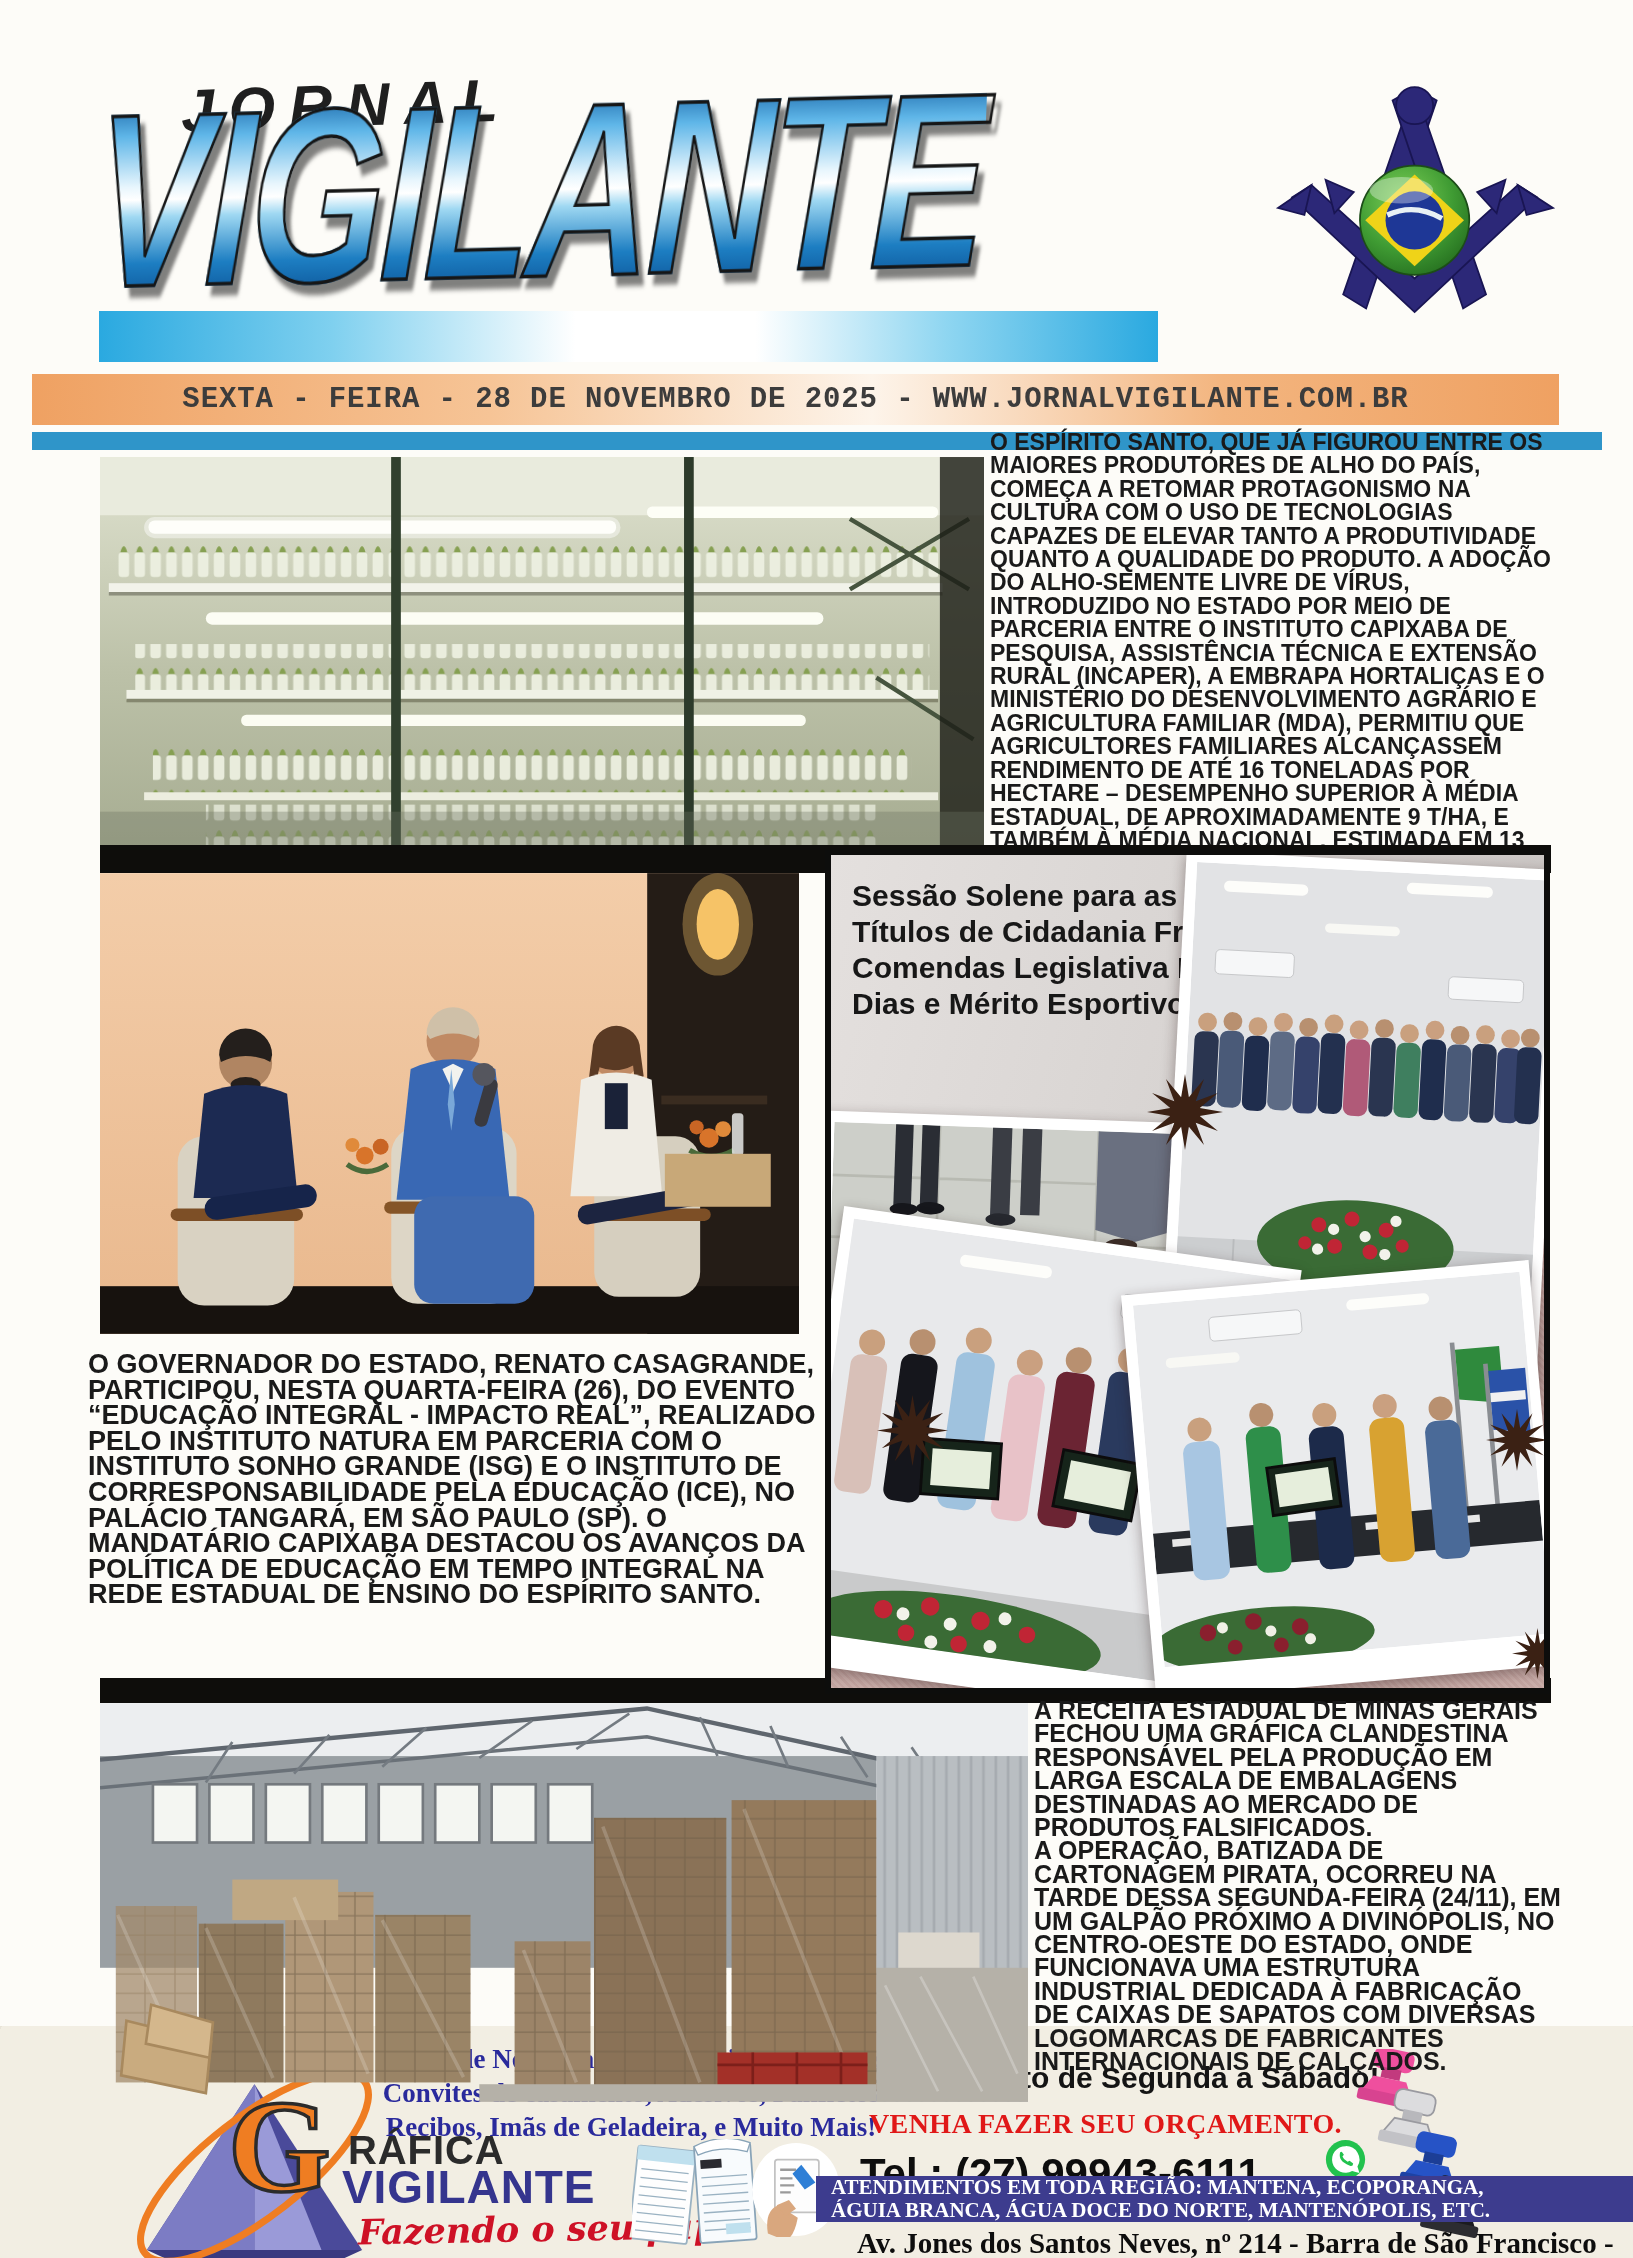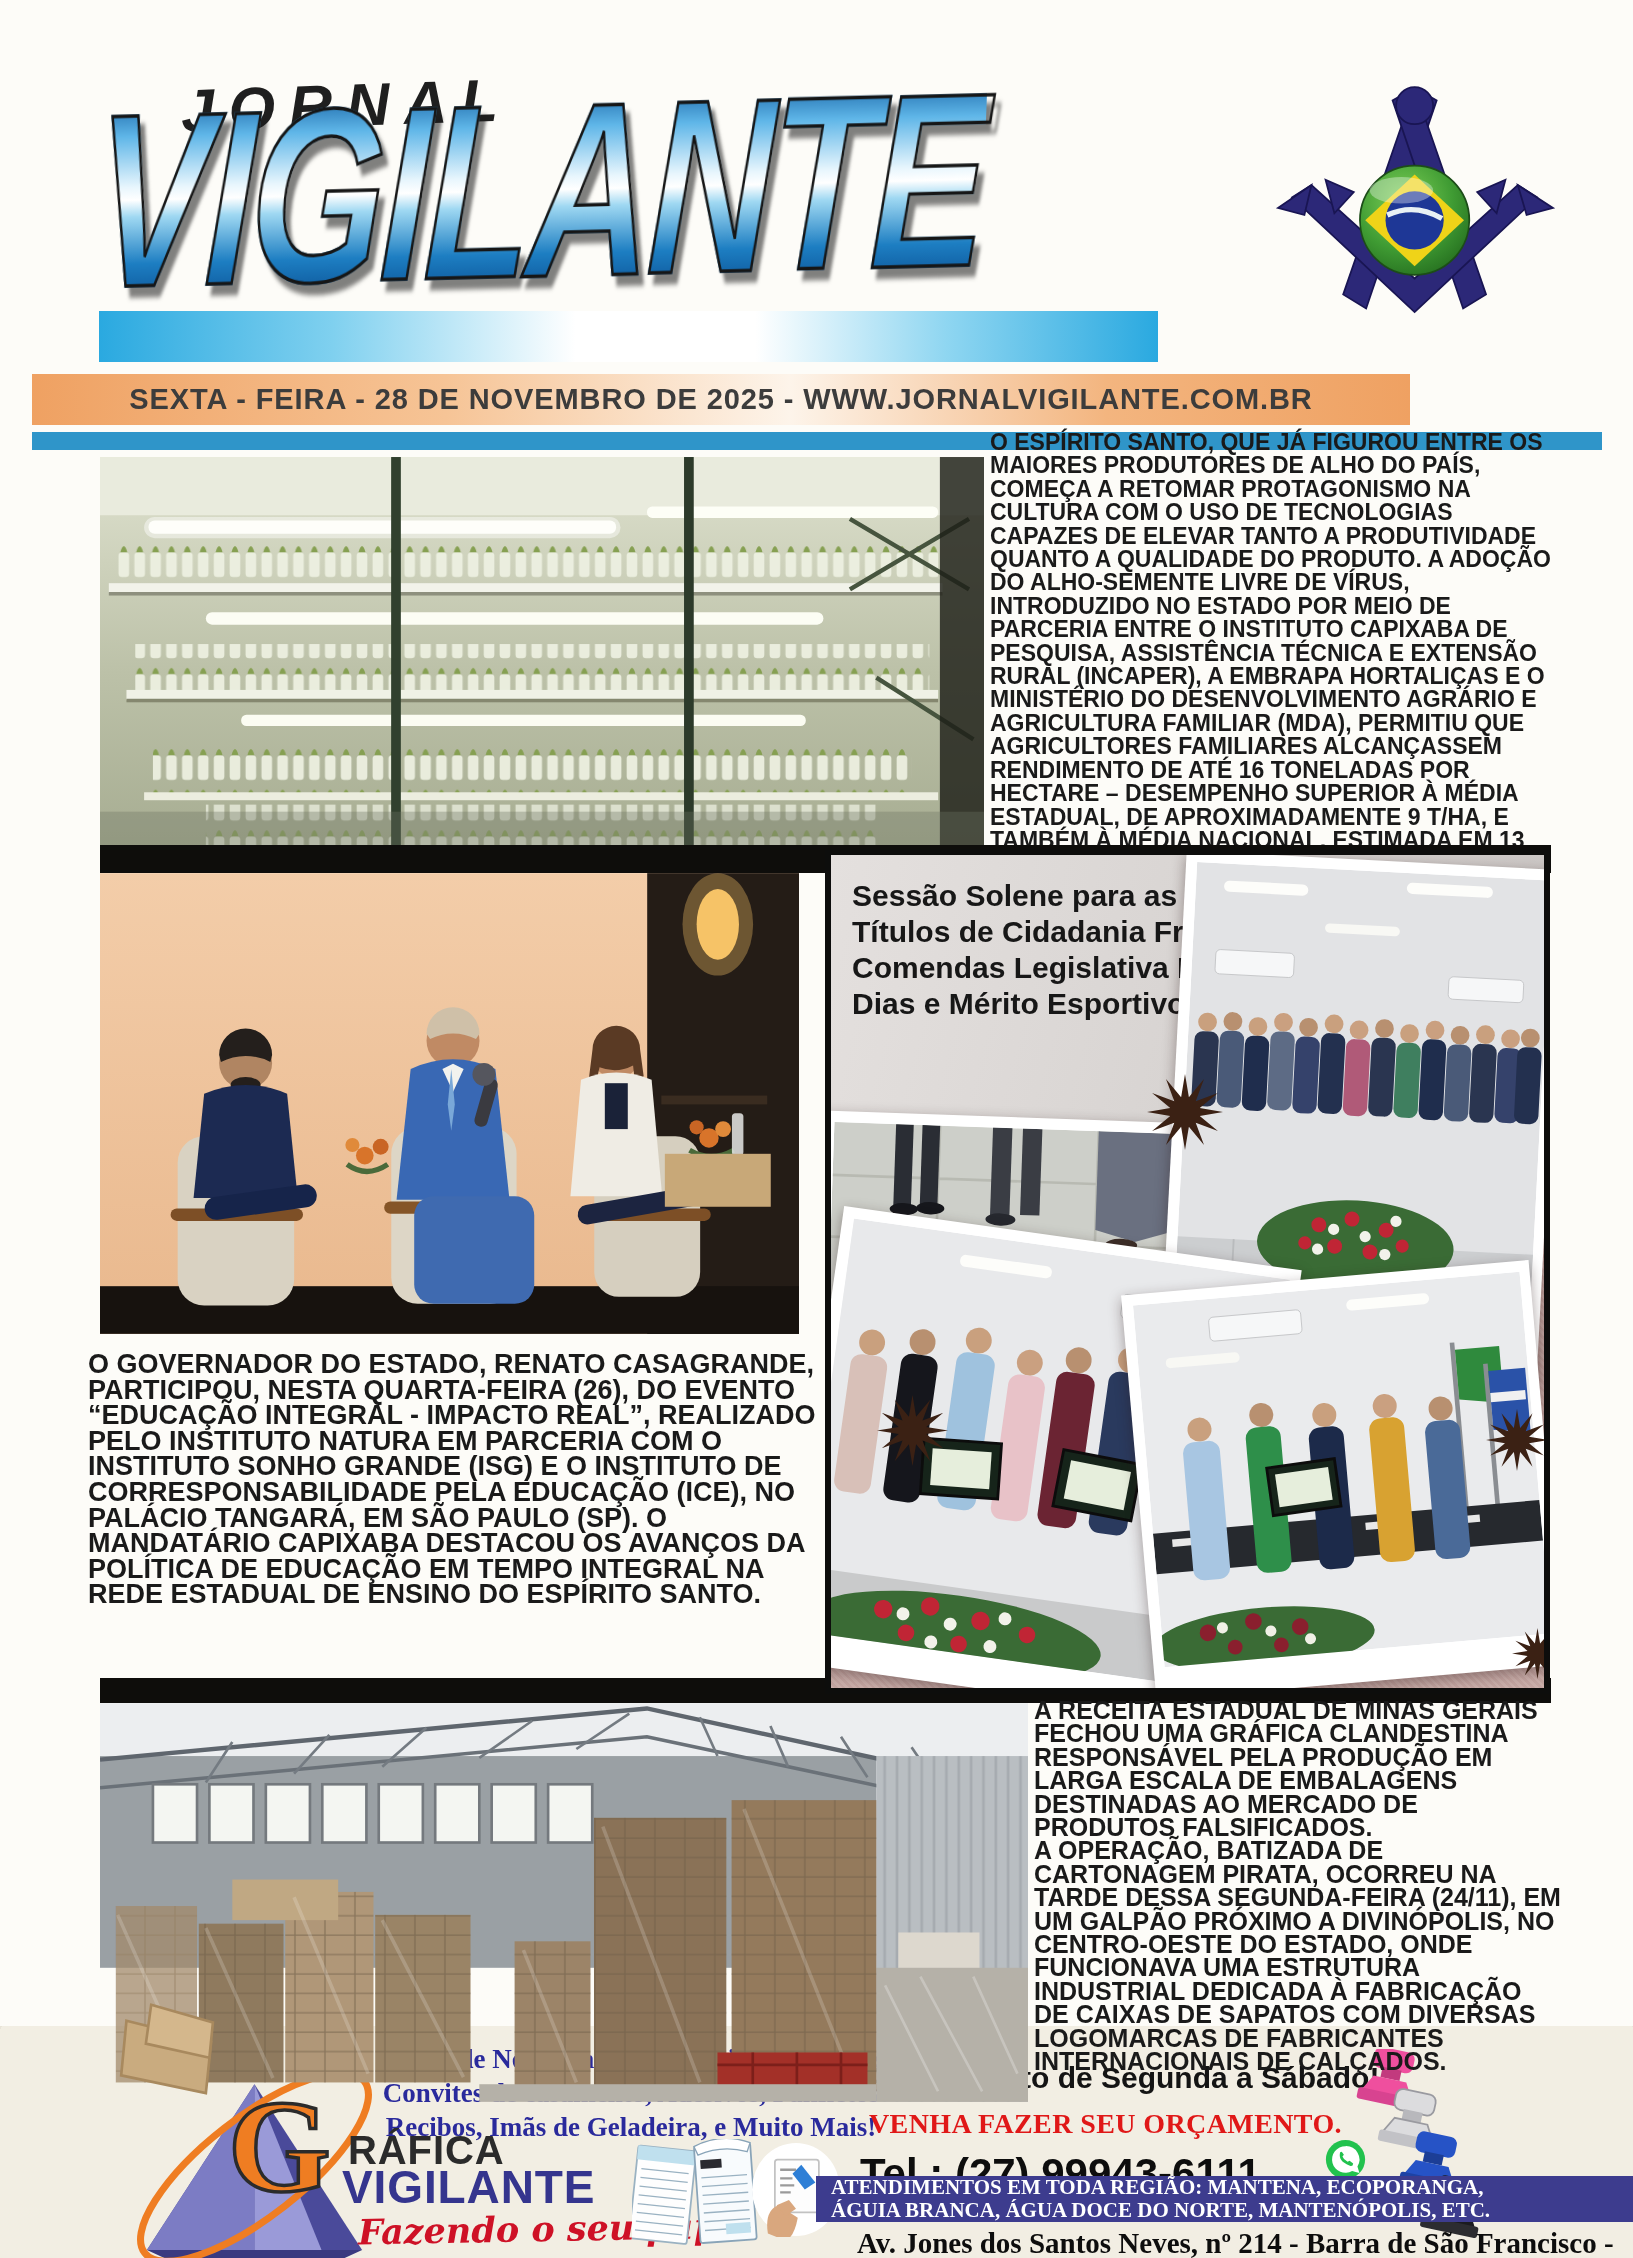--- a/index.html
+++ b/index.html
@@ -16,23 +16,23 @@
           filter:drop-shadow(8.8px 10.6px 2.6px rgba(25,25,25,.55));}
   @supports ((-webkit-background-clip:text) or (background-clip:text)){
     .masthead-title{
       background:linear-gradient(180deg,#0f5a9e 0%,#5fb6e8 20%,#e8f6fd 44%,#ffffff 50%,#9fd8f2 58%,#1d7ec2 80%,#0a4f92 100%);
       -webkit-background-clip:text;background-clip:text;color:transparent;}
   }
   .emblem{position:absolute;left:1269px;top:81px;}
 
   .bar-blue-grad{position:absolute;left:99px;top:311px;width:1059px;height:51px;
       background:linear-gradient(90deg,#2aa9e0 0%,#7fd0ef 22%,#ffffff 45%,#ffffff 62%,#8fd6f1 80%,#2aa9e0 100%);}
-  .bar-date{position:absolute;left:32px;top:374px;width:1378px;height:51px;
+  .bar-date{position:absolute;left:32px;top:374px;width:1527px;height:51px;
       background:linear-gradient(90deg,#efa162 0%,#f6c496 30%,#fdf4ea 55%,#f3b57f 78%,#efa162 100%);
-      display:flex;align-items:center;justify-content:center;}
+      display:flex;align-items:center;justify-content:center;font-family:Liberation Mono, monospace;}
   .bar-date span{font-size:29px;font-weight:bold;color:#3c3c3c;letter-spacing:0.9px;}
   .bar-blue-solid{position:absolute;left:32px;top:432px;width:1570px;height:17.6px;background:#2f95c9;}
 
   
   .article{font-weight:bold;color:#1a1a1a;}
   .article-garlic{position:absolute;left:990px;top:431px;width:565px;font-size:23px;line-height:23.4px;}
   .article-educ{position:absolute;left:88px;top:1352px;width:741px;font-size:27px;line-height:25.6px;}
   .article-graf{position:absolute;left:1034px;top:1699px;width:528px;font-size:25px;line-height:23.4px;white-space:pre-line;z-index:6;}
 
   .photo-garlic{position:absolute;left:100px;top:457px;width:884px;height:390px;}

